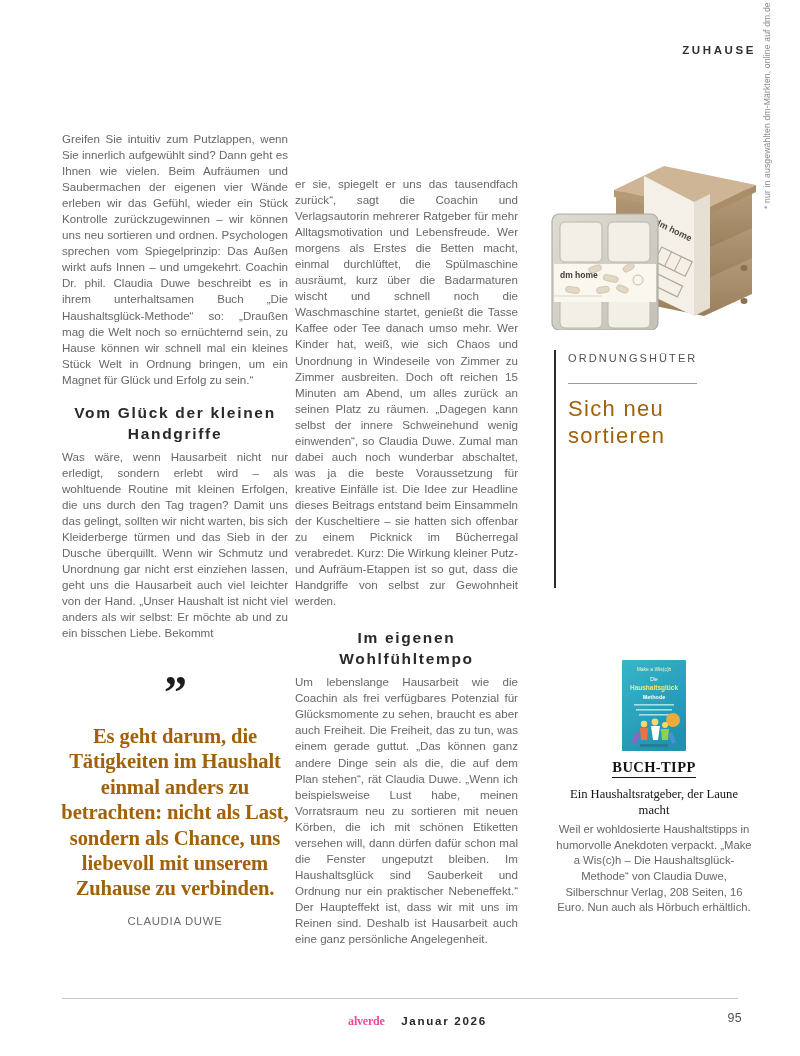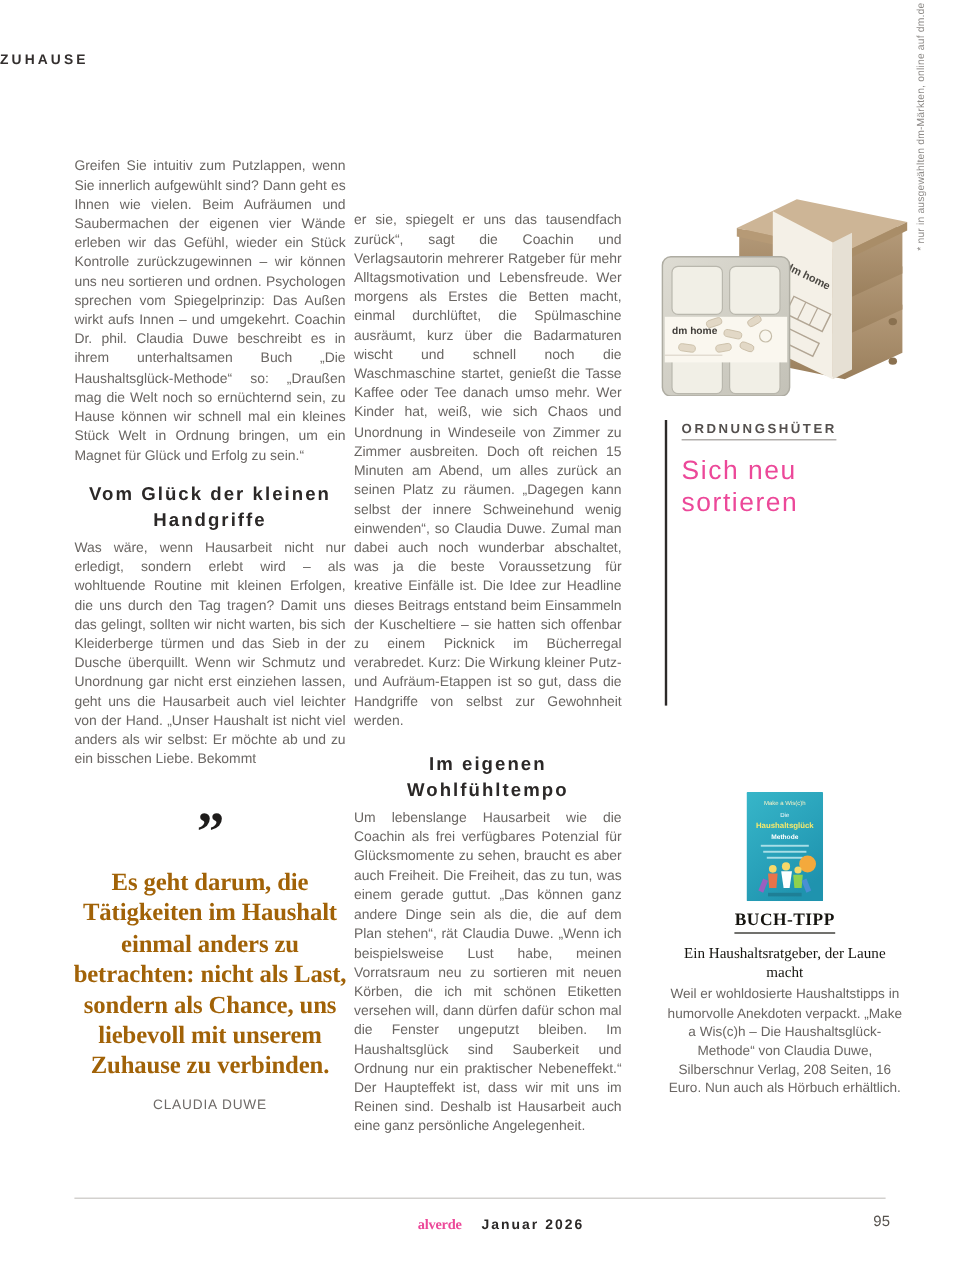--- a/index.html
+++ b/index.html
@@ -15,21 +15,21 @@
     color: #5b5b5b;
     overflow: hidden;
   }
 
   
   .kicker {
     position: absolute;
     top: 44px;
     left: 0;
     width: 756px;
-    text-align: left;
+    text-align: right;
     font-family: "Liberation Sans", sans-serif;
     font-size: 11.5px;
     font-weight: bold;
     letter-spacing: 2.6px;
     color: #332f2e;
   }
 
   
   .col {
     position: absolute;
@@ -105,29 +105,29 @@
     height: 238px;
     background: #2d2a29;
   }
   .rail-inner { margin-left: 14px; }
   .rail-kicker {
     font-size: 11px;
     letter-spacing: 2.1px;
     color: #54504e;
     border-bottom: 1px solid #9d9996;
     display: inline-block;
-    padding-bottom: 2px;
-    font-weight: bold;
+    padding-bottom: 19px;
+    font-weight: normal;
     text-align: right;
   }
   .rail-title {
     font-size: 22px;
     line-height: 27px;
     letter-spacing: 1.3px;
-    color: #ec4899;
+    color: #a16207;
     margin-top: 11px;
     font-weight: normal;
   }
   .rail-body {
     font-family: "Liberation Serif", serif;
     font-weight: bold;
     font-size: 14.6px;
     line-height: 18.7px;
     color: #171615;
     margin-top: 13px;

